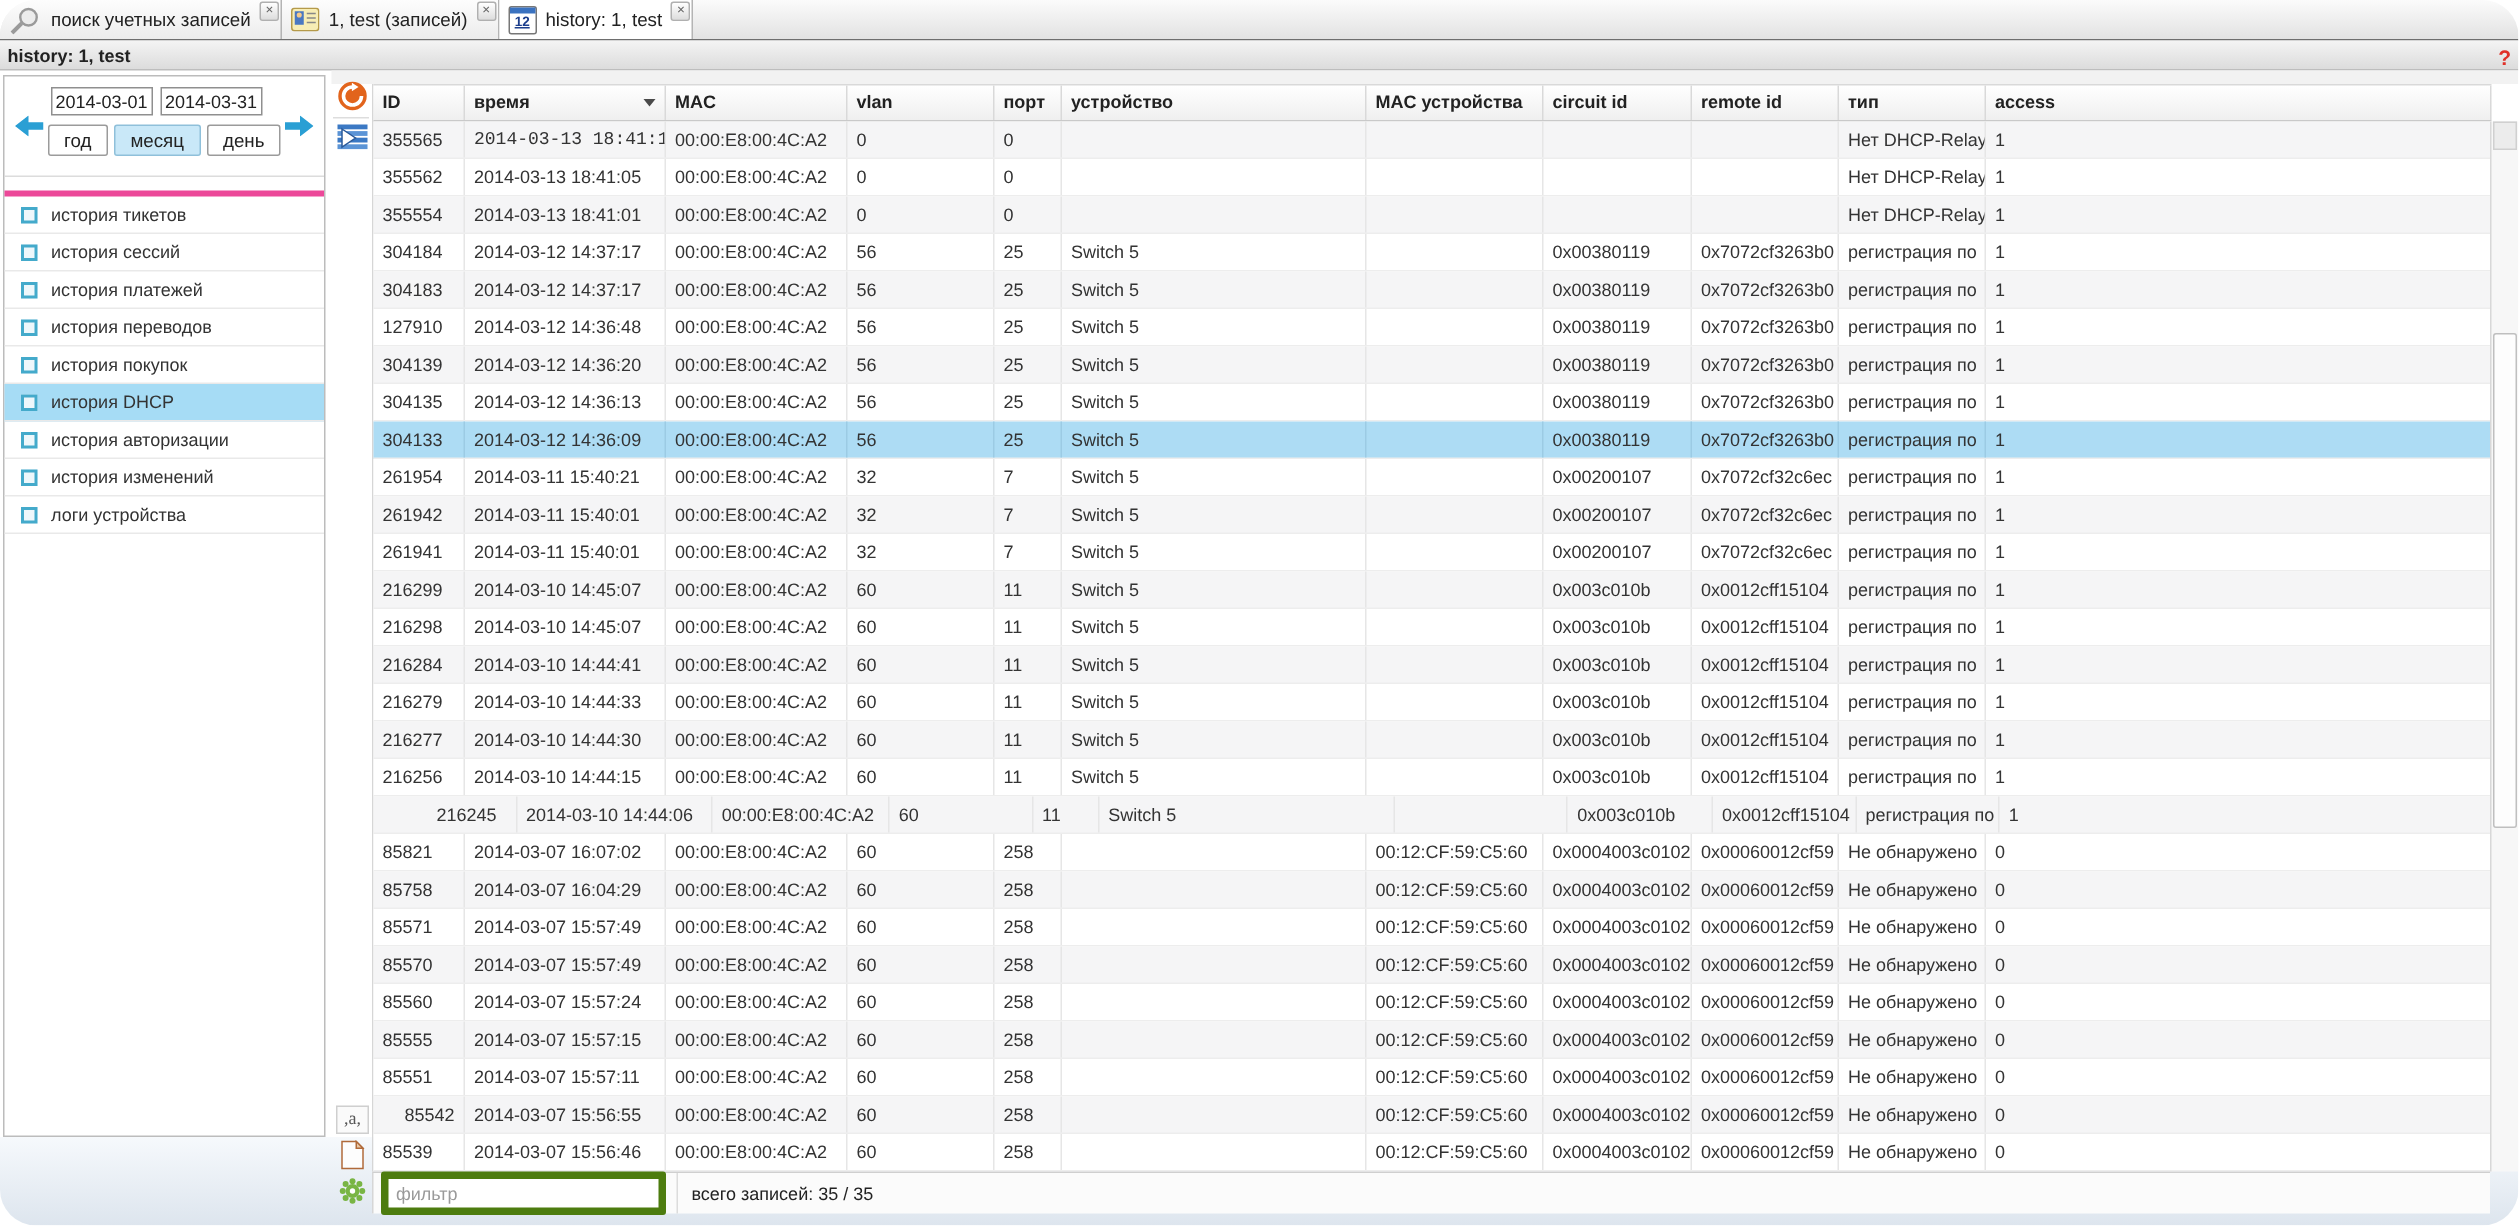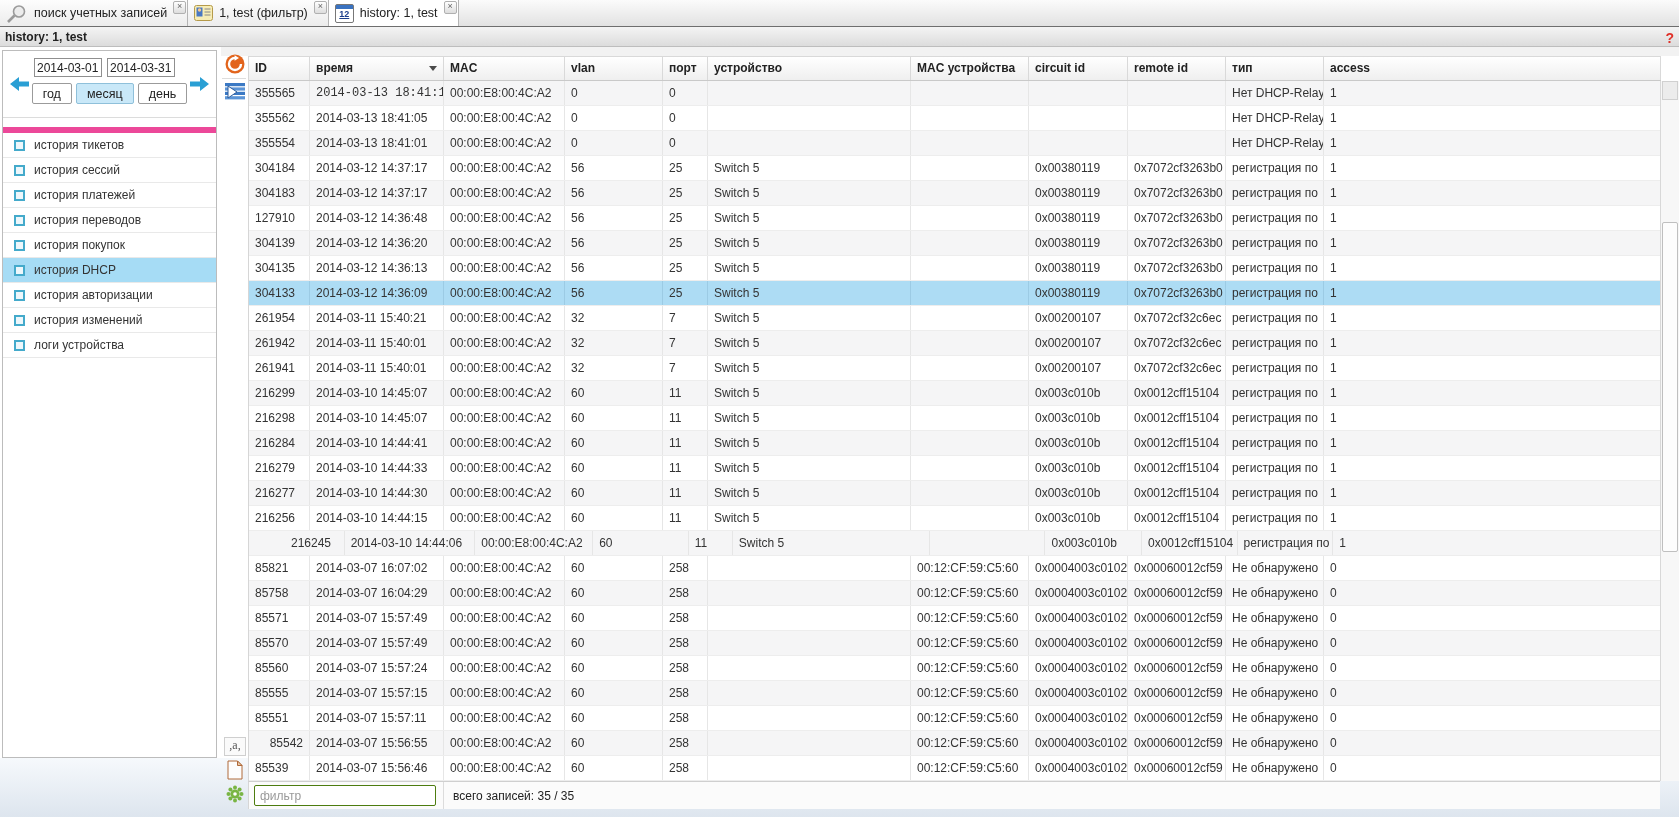--- a/index.html
+++ b/index.html
@@ -1,17 +1,17 @@
 <!DOCTYPE html>
 <html><head>
 <meta charset="utf-8">
 <style>
   html,body{margin:0;padding:0;background:#fff;}
   .app{position:relative;width:1679px;height:817px;overflow:hidden;background:#fff;
-       font-family:"Liberation Sans","DejaVu Sans",sans-serif;font-size:12px;color:#222;}
+       font-family:"Liberation Sans","DejaVu Sans",sans-serif;font-size:12px;color:#222;border-radius:24px;}
 
   
   .tabbar{position:absolute;left:0;top:0;right:0;height:26px;display:flex;
           background:linear-gradient(#fbfbfb,#e2e2e2);border-bottom:1px solid #6e6e6e;}
   .tab{position:relative;display:flex;align-items:center;gap:6px;padding:0 20px 0 6px;
        border-right:1px solid #b4b4b4;background:linear-gradient(#fdfdfd,#ececec);
        font-size:12.5px;cursor:pointer;}
   .tab.active{background:#fff;}
   .tab-label{white-space:nowrap;}
   .tab-close{position:absolute;top:1px;right:1px;width:11px;height:11px;border:1px solid #b0b0b0;
@@ -41,21 +41,21 @@
   .nav-arrow.left{left:7px;}
   .nav-arrow.right{right:7px;}
   .date-input{position:absolute;top:7px;width:62px;height:15px;border:1px solid #8f8f8f;
               font:12px "Liberation Sans",sans-serif;padding:1px 2px;color:#222;}
   .date-input.from{left:31px;}
   .date-input.to{left:104px;}
   .period-row{position:absolute;left:0;right:0;top:32px;display:flex;justify-content:center;gap:4px;}
   .period{height:21px;padding:0 10px;border:1px solid #9b9b9b;border-radius:2px;background:#fff;
           font:12.5px "Liberation Sans",sans-serif;color:#222;cursor:pointer;}
   .period.active{background:#c9e8f8;border-color:#8fc0da;}
-  .side-list{margin-top:9px;border-top:6px solid #ec4899;}
+  .side-list{margin-top:9px;border-top:4px solid #ec4899;}
   .side-item{height:24px;display:flex;align-items:center;gap:9px;padding-left:11px;
              border-bottom:1px solid #e9e9e9;font-size:12px;color:#333;cursor:pointer;}
   .side-item.active{background:#a6dcf5;}
   .sq{width:7px;height:7px;border:2px solid #44aacb;background:#eef7fb;flex:0 0 auto;}
 
   
   .icon-strip{position:absolute;left:221px;top:50px;width:27px;height:760px;}
   .strip-btn{position:absolute;left:2px;width:24px;text-align:center;cursor:pointer;line-height:0;}
   .strip-sep{position:absolute;left:1px;top:28px;width:24px;border-top:1px solid #ddd;}
   .csv-glyph{display:inline-block;width:20px;height:17px;border:1px solid #cfcfcf;background:#fafafa;
@@ -75,21 +75,21 @@
   .grid-row.alt{background:#f5f5f6;}
   .grid-row.selected{background:#addcf4;}
   .cell{box-sizing:border-box;border-right:1px solid #e6e6e6;padding:0 6px;line-height:24px;
         font-size:12px;color:#333;white-space:nowrap;overflow:hidden;}
   .grid-row.selected .cell{border-right-color:#9ccbe4;}
 
   
   .grid-footer{position:absolute;left:248px;top:781px;width:1412px;height:28px;background:#fbfbfb;
                border-top:1px solid #cfcfcf;border-left:1px solid #d6d6d6;box-sizing:border-box;
                display:flex;align-items:center;}
-  .filter-input{width:170px;height:17px;margin-left:5px;border:1px solid #4d7c0f;border-radius:2px;
+  .filter-input{width:170px;height:17px;margin-left:5px;border:5px solid #4d7c0f;border-radius:2px;
                 font:12px "Liberation Sans",sans-serif;padding:1px 5px;color:#333;}
   .filter-input::placeholder{color:#9a9a9a;}
   .footer-sep{width:1px;align-self:stretch;background:#dcdcdc;margin-left:7px;}
   .total{margin-left:9px;font-size:12px;color:#222;white-space:nowrap;}
 
   
   .vscroll{position:absolute;left:1660px;top:81px;width:19px;height:700px;background:#f7f7f7;
            border-left:1px solid #d8d8d8;box-sizing:border-box;}
   .vbtn{position:absolute;left:1px;top:0;width:16px;height:19px;background:#ececec;
         border:1px solid #d0d0d0;box-sizing:border-box;}
@@ -116,21 +116,21 @@
         <span class="tab-icon">
           <svg width="19" height="16">
             <rect x="0.5" y="0.5" width="18" height="15" rx="2" fill="#f7edb5" stroke="#b59a4a"></rect>
             <rect x="2.5" y="2.5" width="6" height="9" fill="#4a78c2"></rect>
             <circle cx="5.5" cy="5" r="1.7" fill="#f3c98c"></circle>
             <line x1="10.5" y1="4" x2="16.5" y2="4" stroke="#888"></line>
             <line x1="10.5" y1="7" x2="16.5" y2="7" stroke="#888"></line>
             <line x1="10.5" y1="10" x2="16.5" y2="10" stroke="#888"></line>
           </svg>
         </span>
-        <span class="tab-label">1, test (фильтр)</span>
+        <span class="tab-label">1, test (записей)</span>
         <span class="tab-close">×</span>
       </div>
       <div class="tab active">
         <span class="tab-icon cal-ic">
           <i class="cal-band"></i>
           <b class="cal-num">12</b>
         </span>
         <span class="tab-label">history: 1, test</span>
         <span class="tab-close">×</span>
       </div>

